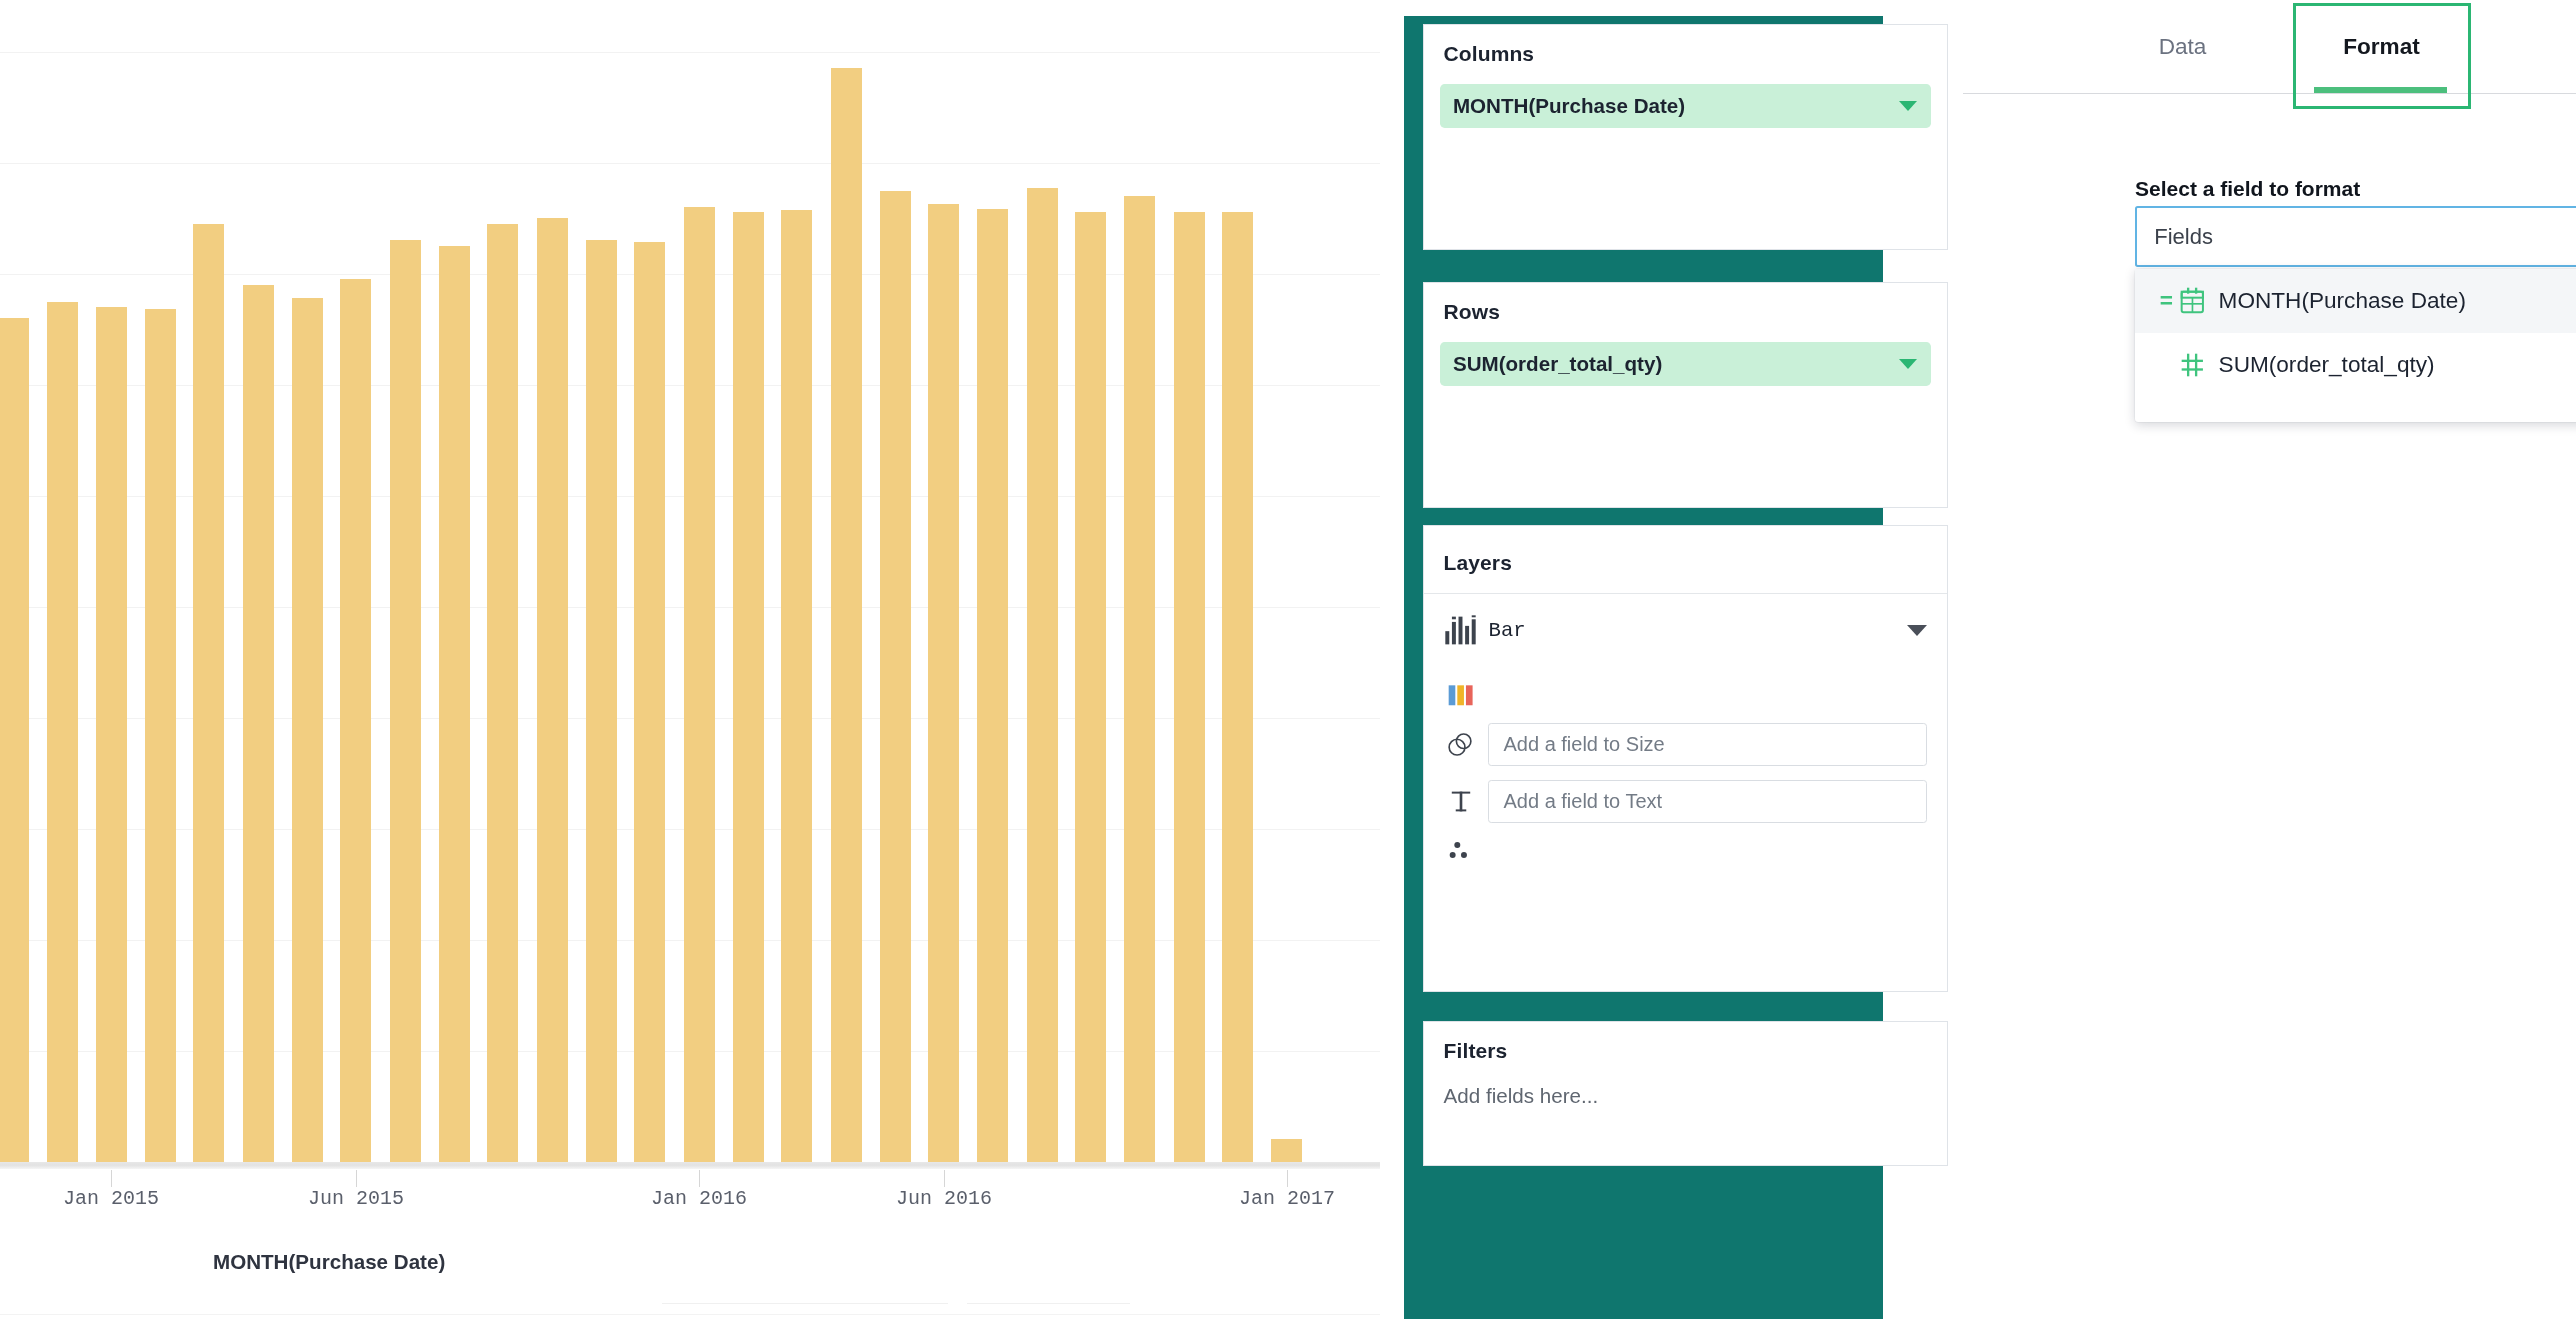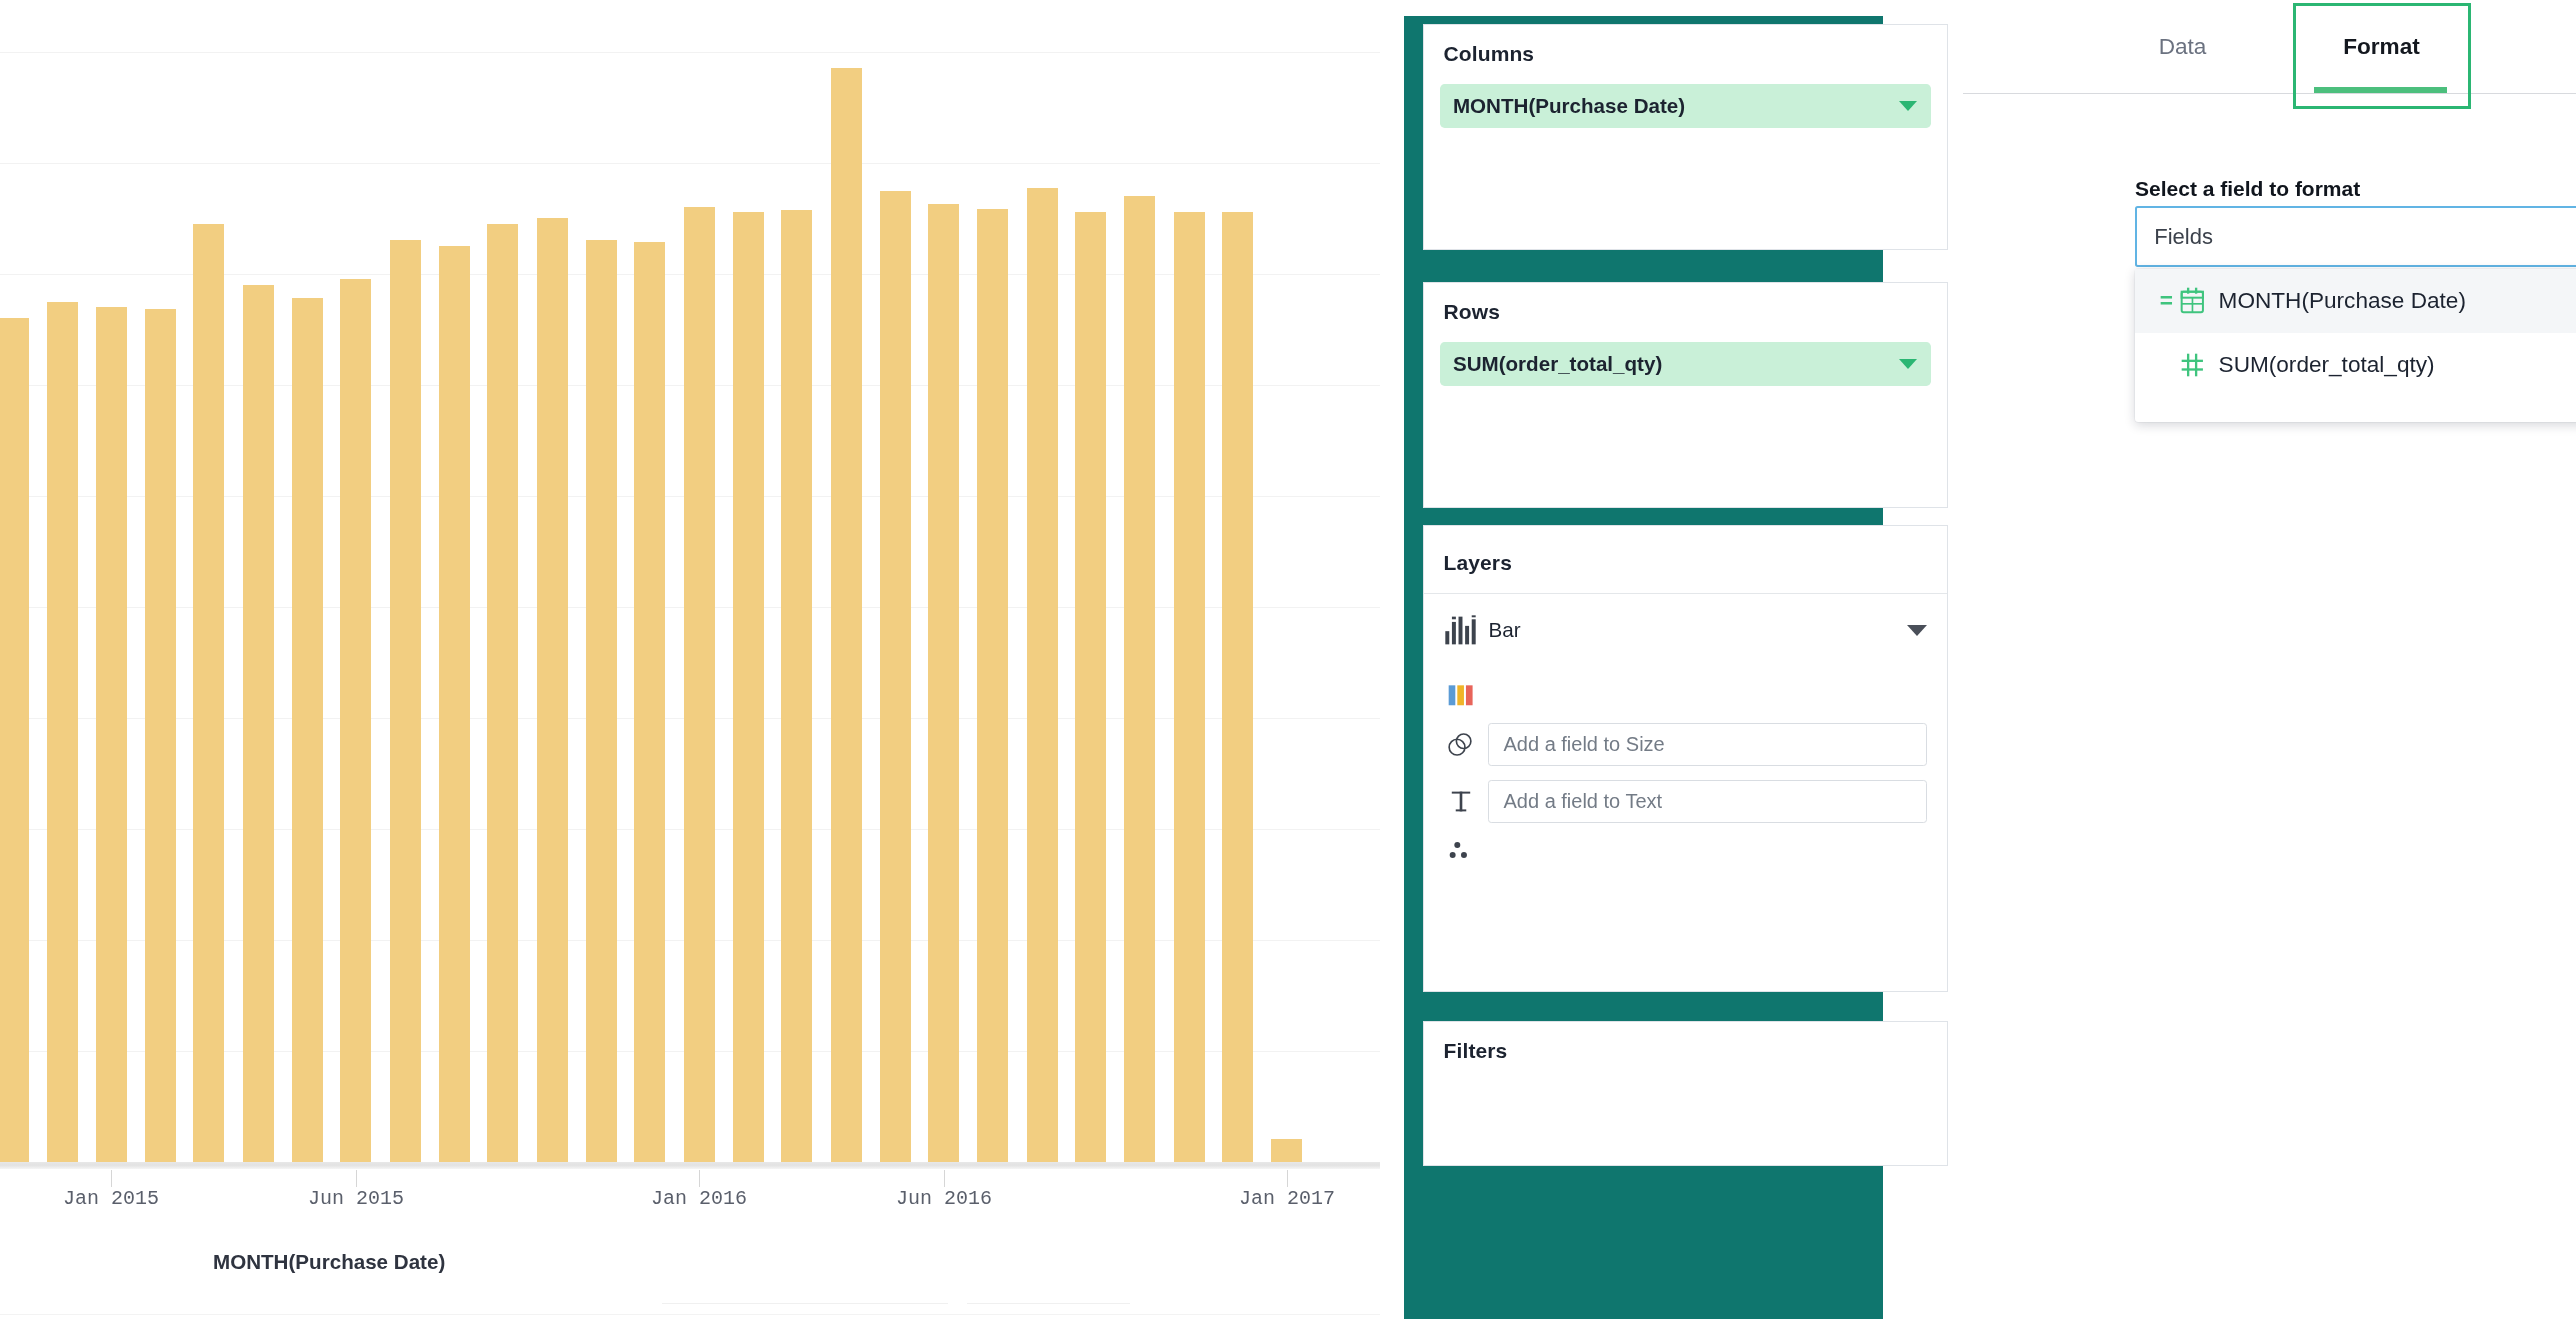--- a/index.html
+++ b/index.html
@@ -75,21 +75,21 @@
   }
   .pill-caret {
     width: 0; height: 0; border-left: 9.3px solid transparent;
     border-right: 9.3px solid transparent; border-top: 10.6px solid #2bb673;
     margin-left: 5.3px; flex: 0 0 auto;
   }
 
   
   .layers-row {
     height: 74px; border-top: 0.7px solid #e4e7ea;
-    display: flex; align-items: center; padding: 0 20px;
+    display: flex; align-items: center; padding: 0 20px; font-family: Liberation Mono, monospace;
   }
   .layers-mark-icon { width: 33px; height: 31px; margin-right: 12px; flex:0 0 auto; }
   .layers-label { font-size: 20.6px; color: #1c2330; flex: 1; }
   .layers-caret {
     width: 0; height: 0; border-left: 10px solid transparent;
     border-right: 10px solid transparent; border-top: 11.3px solid #4a4f59;
   }
   .enc-list { padding: 14.6px 0 16px 0; }
   .enc-row { display: flex; align-items: center; padding: 0 20px; margin-bottom: 13.3px; }
   .enc-row:last-child { margin-bottom: 0; }
@@ -310,20 +310,21 @@
               <circle cx="24" cy="24" r="4.5" fill="#3d434d"></circle>
             </svg>
           </span>
         </div>
 
       </div>
     </div>
 
     <div class="card" style="top:1005px; height:145px;">
       <div class="card-title">Filters</div>
+      <div class="filters-placeholder">Add fields here...</div>
     </div>
 
   </div>
 
   <div class="format-panel">
 
     <div class="tabbar">
       <div class="tab tab-data">Data</div>
       <div class="tab tab-format">Format</div>
       <div class="tab-underline"></div>

